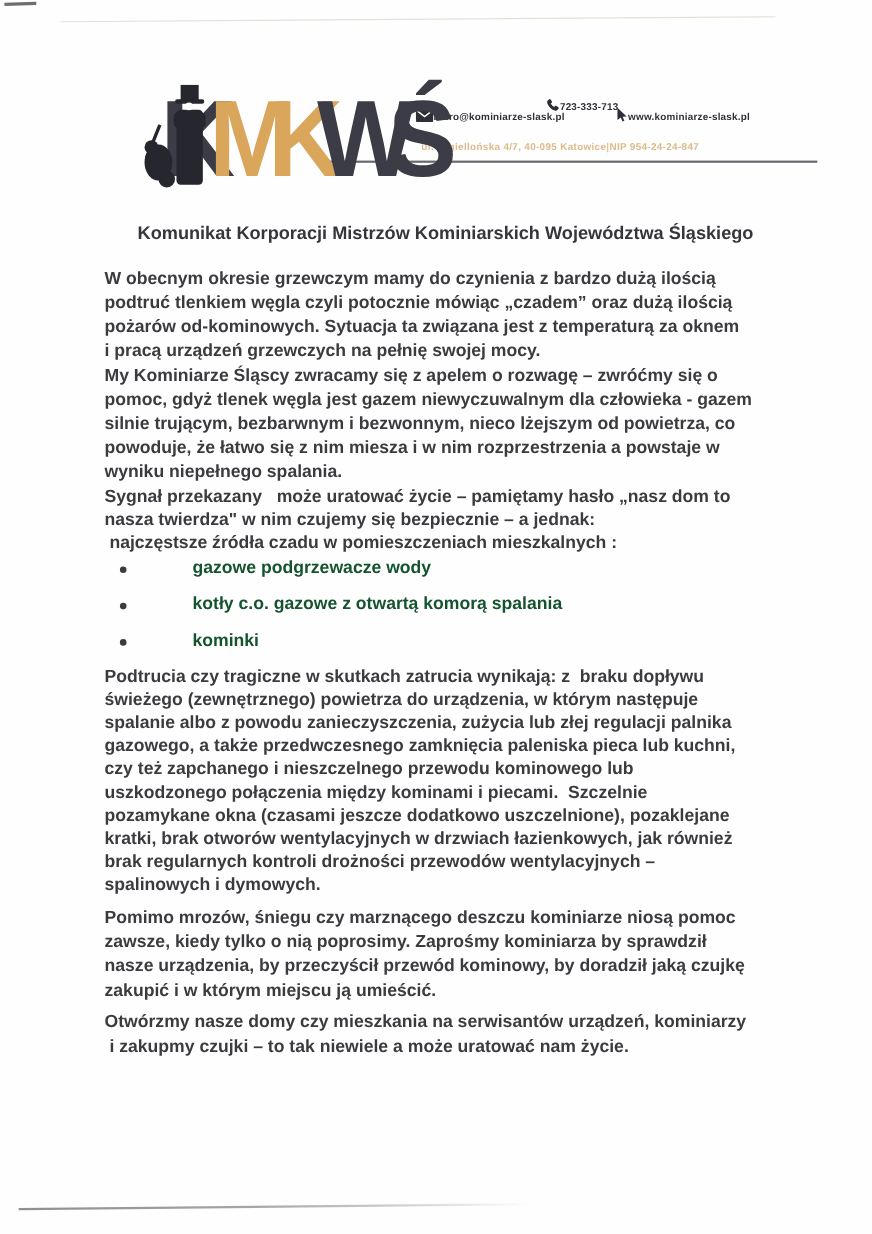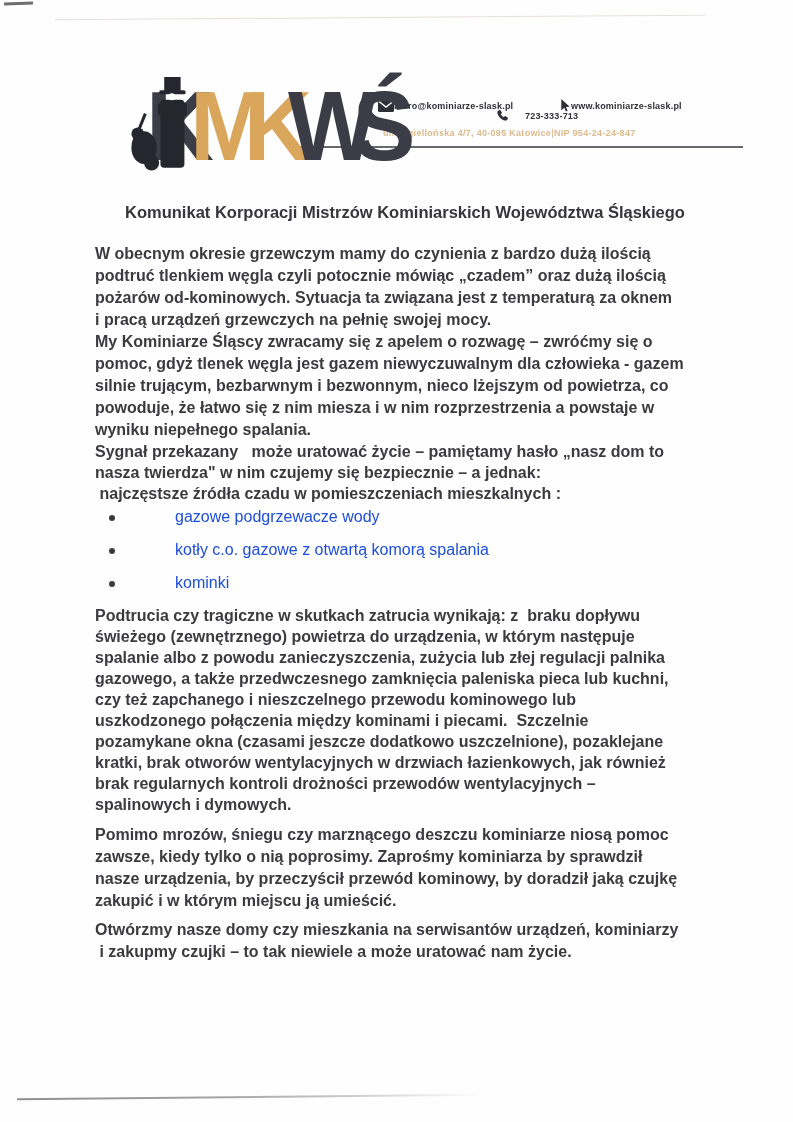--- a/index.html
+++ b/index.html
@@ -18,38 +18,38 @@
   .logo-acronym{position:absolute;left:146px;top:80px;z-index:2;font-size:94px;font-weight:700;
     line-height:88px;letter-spacing:-24px;white-space:nowrap;transform:scaleY(1.05);transform-origin:top left;}
   .logo-acronym .l-dark{color:#3c3c46;}
   .logo-acronym .l-gold{color:#d9a65c;}
   .logo-tagline{position:absolute;left:124px;top:155px;width:256px;z-index:3;text-align:center;
     font-size:9px;font-weight:700;letter-spacing:1.4px;color:#3a3a44;line-height:11px;}
   .logo-tagline .tl2{margin-top:3px;letter-spacing:1.8px;}
 
   .contact-col{position:absolute;display:flex;flex-direction:row;align-items:center;}
   .cc-email{left:378px;top:98px;width:122px;}
-  .cc-phone{left:496px;top:108px;width:68px;gap:16px;}
+  .cc-phone{left:496px;top:89px;width:68px;}
   .cc-web{left:560px;top:98px;width:116px;text-align:center;}
   .contact-col .ic{height:12px;margin-bottom:3px;}
   .contact-label{font-size:9px;font-weight:700;color:#2f2f38;letter-spacing:.2px;white-space:nowrap;}
   .address-row{position:absolute;left:383px;top:128px;display:flex;align-items:baseline;
     font-size:9px;font-weight:700;color:#dcba8c;letter-spacing:.3px;white-space:nowrap;}
   .address-row .sep{color:#e2c49c;}
   .head-rule{position:absolute;left:296px;top:146px;width:447px;height:2px;background:#4d4d55;opacity:.85;}
 
   
   .doc-title{position:absolute;left:85px;top:203px;width:640px;text-align:center;
     font-size:16.5px;font-weight:700;color:#35353b;}
   .body-col{position:absolute;left:95px;top:243px;width:660px;}
   .para{margin:0;white-space:pre-wrap;font-size:16px;line-height:22px;font-weight:700;color:#3b3b3f;}
   .para.lh21{line-height:21px;}
   .bullet-list{list-style:none;margin:2px 0 0 0;padding:0;}
   .bullet-list li{position:relative;padding-left:80px;line-height:22px;margin-bottom:11px;
-    font-size:16px;font-weight:400;color:#1d4ed8;}
+    font-size:16px;font-weight:700;color:#14532d;}
   .bullet-list .dot{position:absolute;left:14px;top:9px;width:6px;height:6px;border-radius:50%;background:#3b3b3f;}
   .p4{margin-top:2px;}
   .p5{margin-top:9px;}
   .p6{margin-top:7px;}
 </style>
 </head>
 <body>
 
 <div class="page">
 

